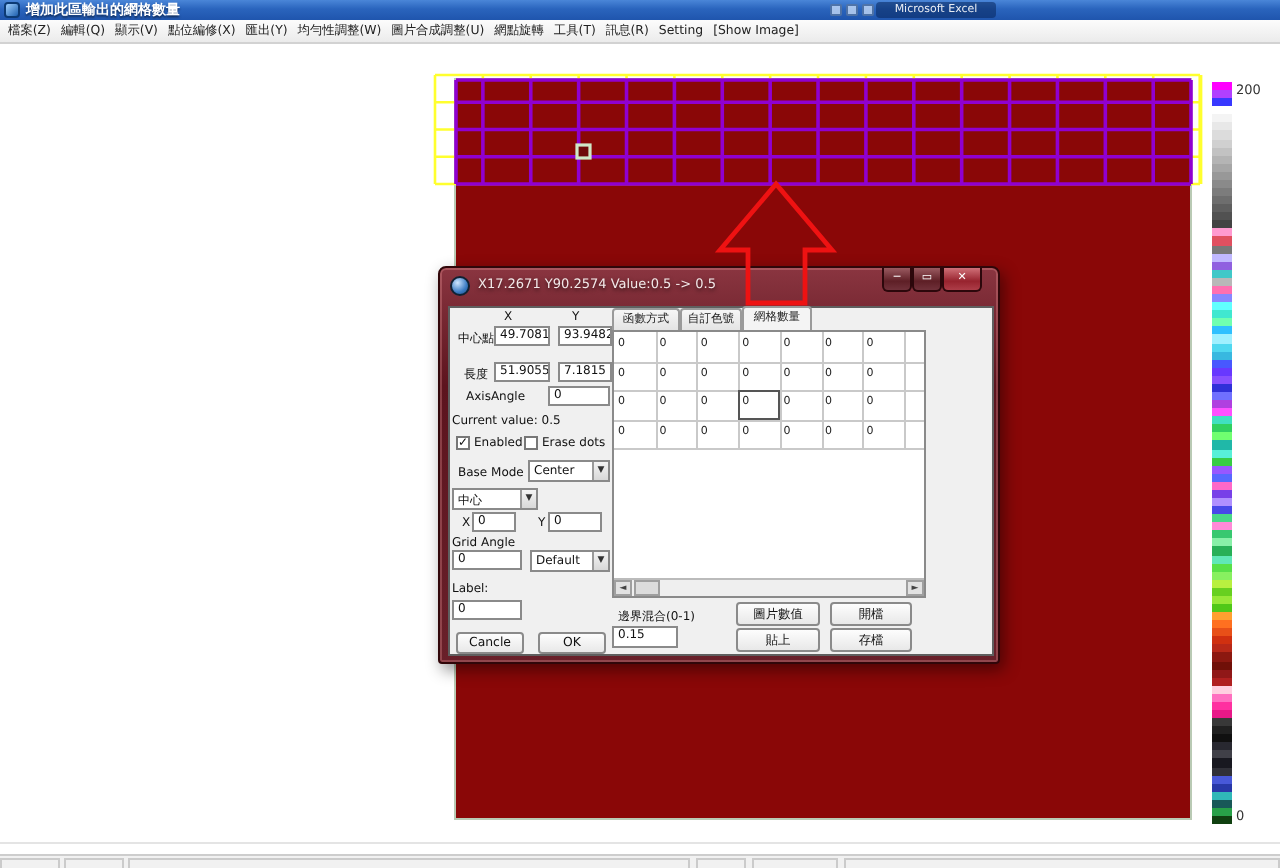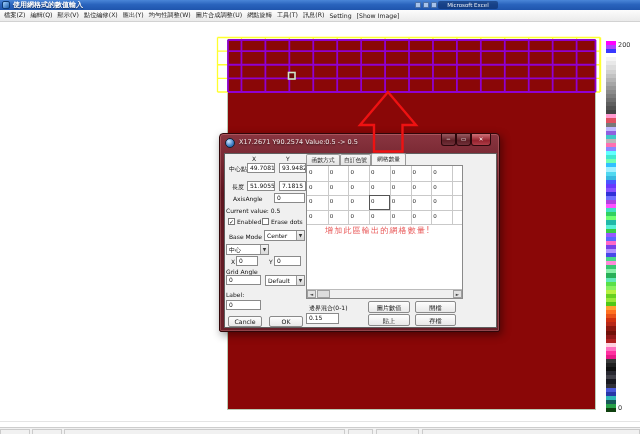--- a/index.html
+++ b/index.html
@@ -79,21 +79,21 @@
   .statusbar { position:absolute; left:0; top:427px; width:640px; height:7px; background:#f1f1f1; border-top:1px solid #cdcdcd; z-index:2; }
   .sp { position:absolute; top:1px; height:6px; background:#f1f1f1; border:1px solid #cbcbcb; border-bottom:none; }
 </style>
 </head>
 <body>
 
 <div id="stage">
 
   <div class="titlebar">
     <div class="appicon"></div>
-    <div class="title">使用網格式的數值輸入</div>
+    <div class="title">增加此區輸出的網格數量</div>
     <div class="tb-ico" style="left:415px"></div>
     <div class="tb-ico" style="left:423px"></div>
     <div class="tb-ico" style="left:431px"></div>
     <div class="tb-pill">Microsoft Excel</div>
   </div>
 
   <div class="menubar" id="menubar">
       <div class="mi">檔案(Z)</div>
       <div class="mi">編輯(Q)</div>
       <div class="mi">顯示(V)</div>
@@ -301,21 +301,20 @@
       </div>
       <div class="lbl" style="left:1px; top:137px;">Label:</div>
       <div class="inp" style="left:1px; top:146px; width:35px; height:10px;">0</div>
       <div class="btn" style="left:3px; top:162px; width:34px; height:11px; line-height:10px;">Cancle</div>
       <div class="btn" style="left:44px; top:162px; width:34px; height:11px; line-height:10px;">OK</div>
 
       <div class="tab" style="left:81px; width:34px;">函數方式</div>
       <div class="tab" style="left:115px; width:31px;">自訂色號</div>
       <div class="tab active" style="left:146px; width:35px;">網格數量</div>
       <div class="tbl" id="gridtable">
-        <div class="redhint">增加此區輸出的網格數量!</div>
         <div class="hscroll">
           <div class="hs-btn" style="left:0;">◄</div>
           <div class="hs-thumb"></div>
           <div class="hs-btn" style="right:0;">►</div>
         </div>
       <div class="vline" style="left: 20.7px;"></div>
           <div class="vline" style="left: 41.4px;"></div>
           <div class="vline" style="left: 62.1px;"></div>
           <div class="vline" style="left: 82.8px;"></div>
           <div class="vline" style="left: 103.5px;"></div>

